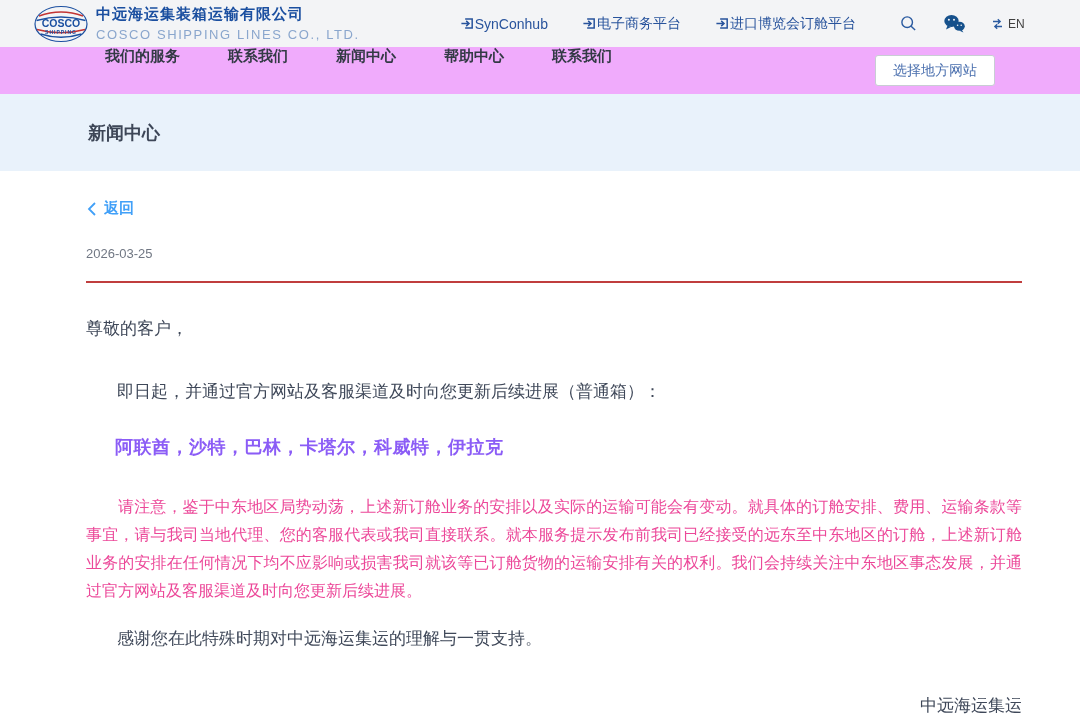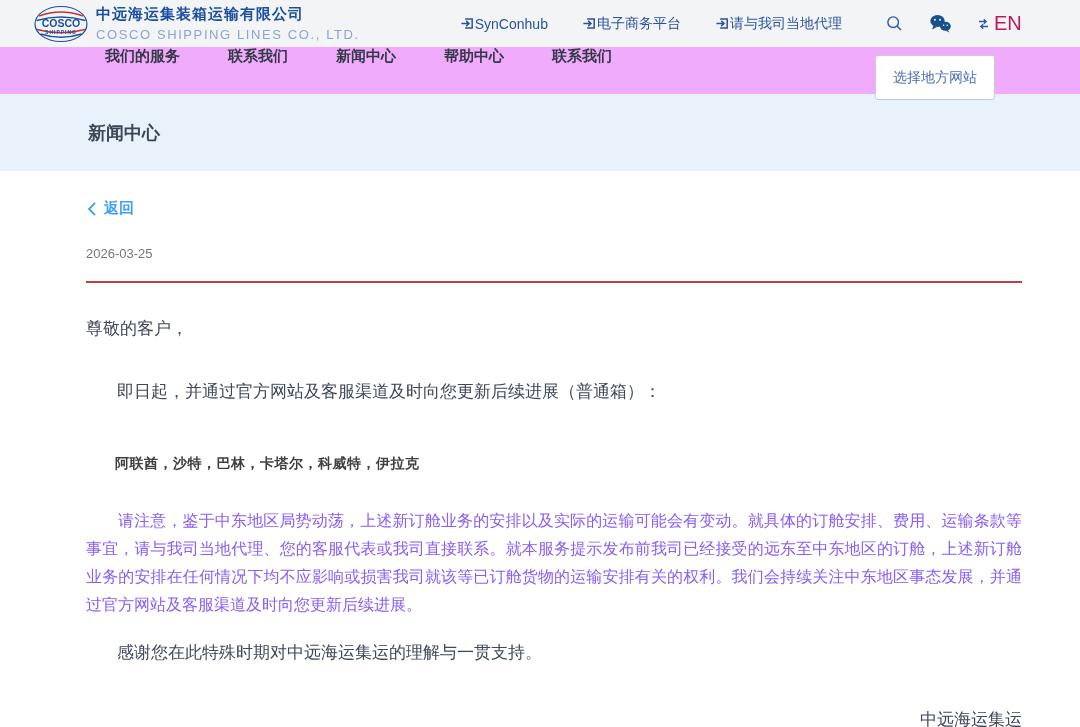--- a/index.html
+++ b/index.html
@@ -7,46 +7,46 @@
     font-family:"Liberation Sans","DejaVu Sans",sans-serif; }
 
   
   .topbar { height:47px; background:#f3f4f6; display:flex; align-items:center; padding:0 34px; }
   .logo-wrap { display:flex; align-items:center; gap:8px; }
   .logo-text .cn { font-size:15px; font-weight:700; color:#1b4fa0; letter-spacing:1px; }
   .logo-text .en { font-size:13px; color:#8aa6cd; letter-spacing:1.6px; margin-top:3px; }
   .toplinks { display:flex; align-items:center; margin-left:100px; gap:34px; }
   .toplink { display:flex; align-items:center; gap:0; font-size:14px; color:#28539c; cursor:pointer; }
   .topicons { display:flex; align-items:center; margin-left:44px; gap:26px; }
-  .lang { display:flex; align-items:center; gap:5px; font-size:20px; color:#be185d; cursor:pointer; }
+  .lang { display:flex; align-items:center; gap:5px; font-size:12px; color:#404040; cursor:pointer; }
 
   
   .mainnav { height:47px; background:#f0abfc; display:flex; align-items:flex-start; padding-left:105px; position:relative; }
   .navitems { display:flex; gap:48px; }
   .navitem { font-size:15px; font-weight:700; color:#333a45; cursor:pointer; }
-  .region-btn { position:absolute; right:85px; top:8px; height:45px; padding:0 17px; background:#fff;
+  .region-btn { position:absolute; right:85px; top:8px; height:31px; padding:0 17px; background:#fff;
     border:1px solid #c8cdd4; border-radius:3px; font-size:14px; color:#4a6fae; cursor:pointer;
     font-family:inherit; }
 
   
   .banner { height:77px; background:#e9f2fb; display:flex; align-items:center; padding-left:88px; }
   .banner-title { font-size:18px; font-weight:700; color:#3d4657; }
 
   
   .content { padding:28px 58px 0 86px; }
   .back { display:inline-flex; align-items:center; gap:7px; color:#41a0f8; font-size:15px; font-weight:700; cursor:pointer; }
   .title-row { display:flex; justify-content:space-between; align-items:flex-start; margin-top:24px; }
   .article-title { font-size:17px; font-weight:700; color:#191d26; letter-spacing:.3px; }
   .article-date { font-size:13px; color:#707783; margin-top:1px; }
   .divider { height:2px; background:#c03e3e; margin-top:20px; }
 
   .p-greeting { margin-top:34px; font-size:17px; color:#3f4859; }
   .p-intro { margin-top:40px; font-size:17px; color:#3f4859; padding-left:31px; }
-  .p-countries { margin-top:52px; font-size:14px; font-weight:700; color:#404040; padding-left:29px; letter-spacing:.5px; }
-  .p-notice { margin-top:34px; font-size:16px; line-height:28px; color:#8b5cf6; text-align:justify; text-indent:2em; }
+  .p-countries { margin-top:32px; font-size:18px; font-weight:700; color:#8b5cf6; padding-left:29px; letter-spacing:.5px; }
+  .p-notice { margin-top:34px; font-size:16px; line-height:28px; color:#ec4899; text-align:justify; text-indent:2em; }
   .p-thanks { margin-top:22px; font-size:17px; color:#3f4859; padding-left:31px; }
   .signature { margin-top:38px; text-align:right; font-size:17px; color:#3f4859; line-height:36px; }
 
   .icon { display:inline-flex; align-items:center; justify-content:center; }
   .clickable { cursor:pointer; }
 </style>
 </head>
 <body>
 
 <header class="topbar">
@@ -87,21 +87,21 @@
       </span>
       <span>电子商务平台</span>
     </a>
     <a class="toplink">
       <span class="icon">
         <svg width="15" height="15" viewBox="0 0 16 16">
             <path d="M5.5 3.2 H13 V12.8 H5.5" fill="none" stroke="#28539c" stroke-width="1.6"></path>
             <path d="M1.5 8 H9.3 M6.6 5.2 L9.6 8 L6.6 10.8" fill="none" stroke="#28539c" stroke-width="1.6"></path>
           </svg>
       </span>
-      <span>请与我司当地代理</span>
+      <span>进口博览会订舱平台</span>
     </a>
   </nav>
 
   <div class="topicons">
     <span class="icon clickable">
       <svg width="17" height="17" viewBox="0 0 18 18">
           <circle cx="7.6" cy="7.6" r="5.6" fill="none" stroke="#2a5aa0" stroke-width="1.5"></circle>
           <path d="M11.8 11.8 L16 16" stroke="#2a5aa0" stroke-width="1.5"></path>
         </svg>
     </span>

